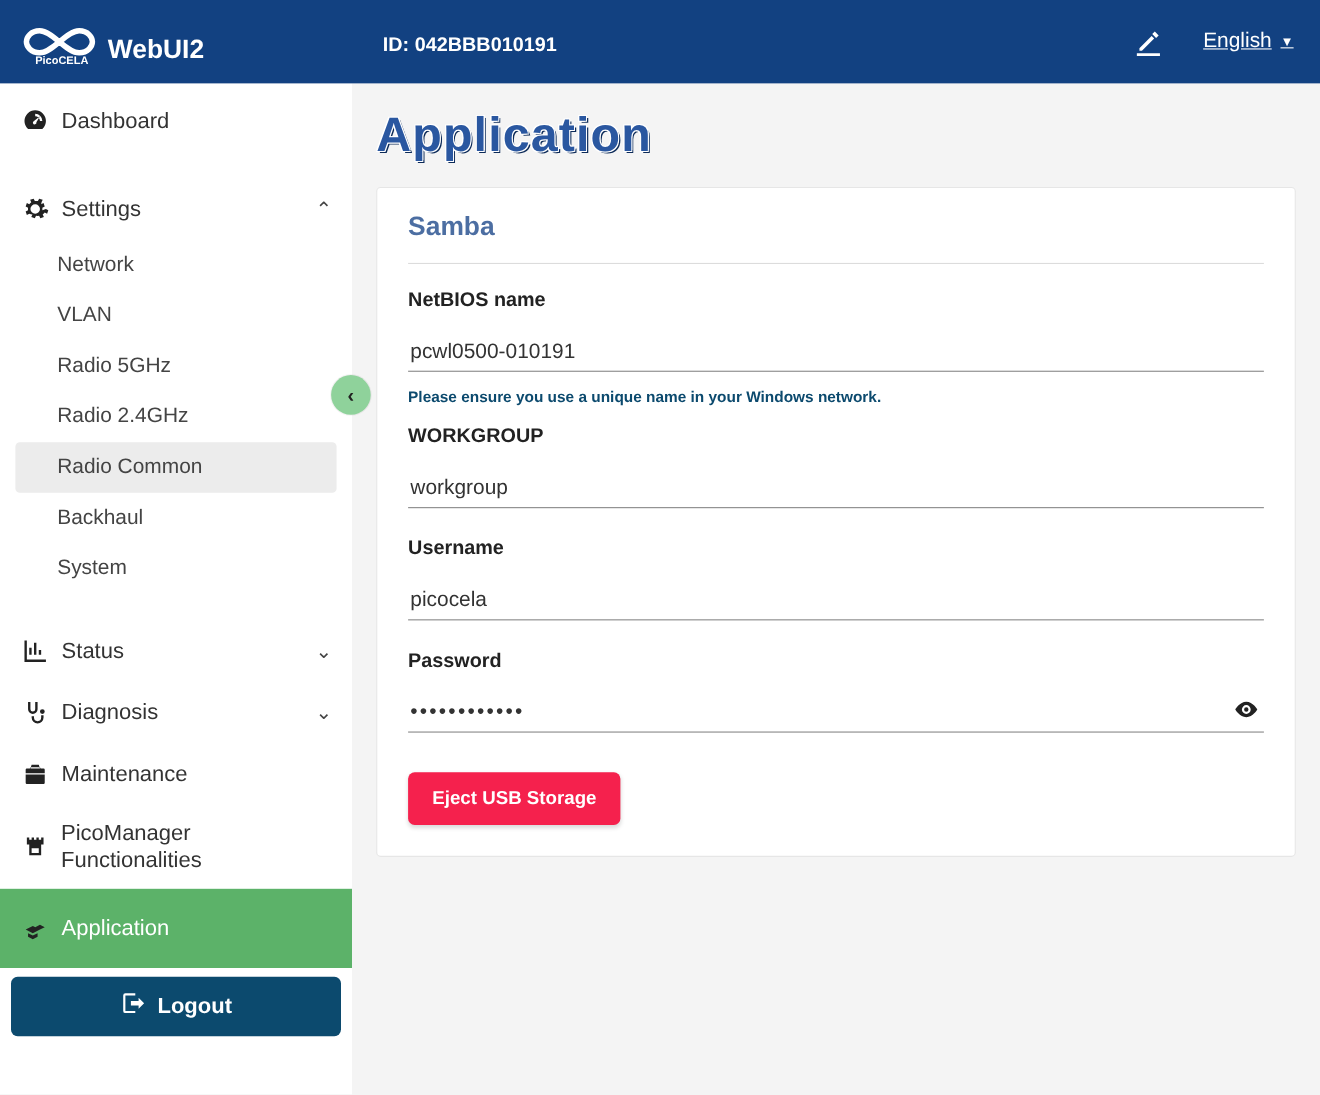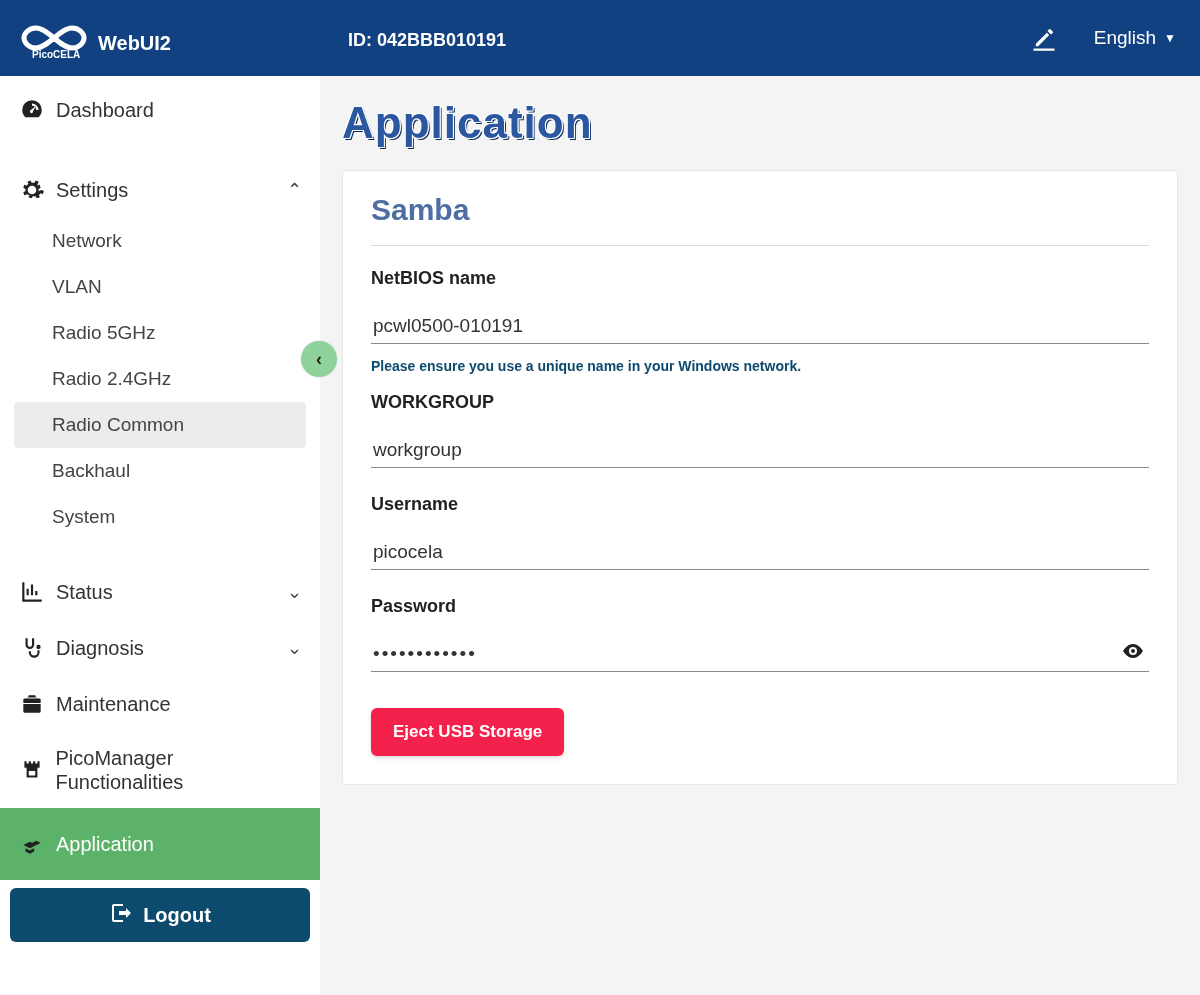--- a/index.html
+++ b/index.html
@@ -9,27 +9,27 @@
   
   .header {
     height: 76px; width: 100%;
     background: #124181;
     color: #fff;
     display: flex; align-items: center;
     padding: 0 24px 0 18px;
   }
   .logo-area { display: flex; align-items: center; gap: 8px; width: 310px; }
   .logo-area svg { display: block; }
-  .brand-name { font-size: 20px; font-weight: 600; align-self: flex-start; margin-top: 16px; }
+  .brand-name { font-size: 24px; font-weight: 600; align-self: flex-start; margin-top: 16px; }
   .device-area { flex: 1; padding-left: 20px; }
   .device-title { font-size: 22px; font-weight: 700; }
   .device-id { font-size: 18px; font-weight: 600; margin-top: 4px; }
   .header-right { display: flex; align-items: center; gap: 36px; }
   .theme-icon { width: 28px; height: 28px; }
-  .lang-select { display: flex; align-items: center; gap: 8px; font-size: 19px; cursor: pointer; }
+  .lang-select { display: flex; align-items: center; gap: 8px; font-size: 19px; cursor: pointer; text-decoration: underline; }
   .lang-select .tri { font-size: 12px; }
 
   
   .main { display: flex; height: calc(995px - 76px); }
   .sidebar { width: 320px; background: #fff; display: flex; flex-direction: column; padding-top: 6px; position: relative; }
   .content { flex: 1; background: #f4f4f4; padding: 18px 22px; position: relative; }
 
   
   .collapse-pill {
     position: absolute; left: -19px; top: 265px;
@@ -72,21 +72,21 @@
     text-shadow:
       -1px -1px 0 #fff, 1px -1px 0 #fff, -1px 1px 0 #fff, 1px 1px 0 #fff,
       2px 2px 0 #0c2a58;
     margin: 4px 0 22px 0;
   }
   .card {
     background: #fff; border: 1px solid #e6e6e6; border-radius: 4px;
     padding: 22px 28px 28px 28px;
   }
   .card-title {
-    color: #4c6ea2; font-size: 30px; font-weight: 600;
+    color: #4c6ea2; font-size: 24px; font-weight: 600;
     padding-bottom: 18px; border-bottom: 1px solid #dcdcdc; margin-bottom: 22px;
   }
   .form-group { margin-bottom: 26px; }
   .form-label { font-size: 18px; font-weight: 700; color: #222; display: block; margin-bottom: 20px; }
   .input-wrap { position: relative; }
   .text-input {
     width: 100%; border: none; border-bottom: 1.5px solid #888;
     font-size: 19px; padding: 6px 2px; background: transparent; outline: none; color: #333;
   }
   .help-text { font-size: 14px; color: #0c4a6e; margin-top: 14px; font-weight: bold; }

